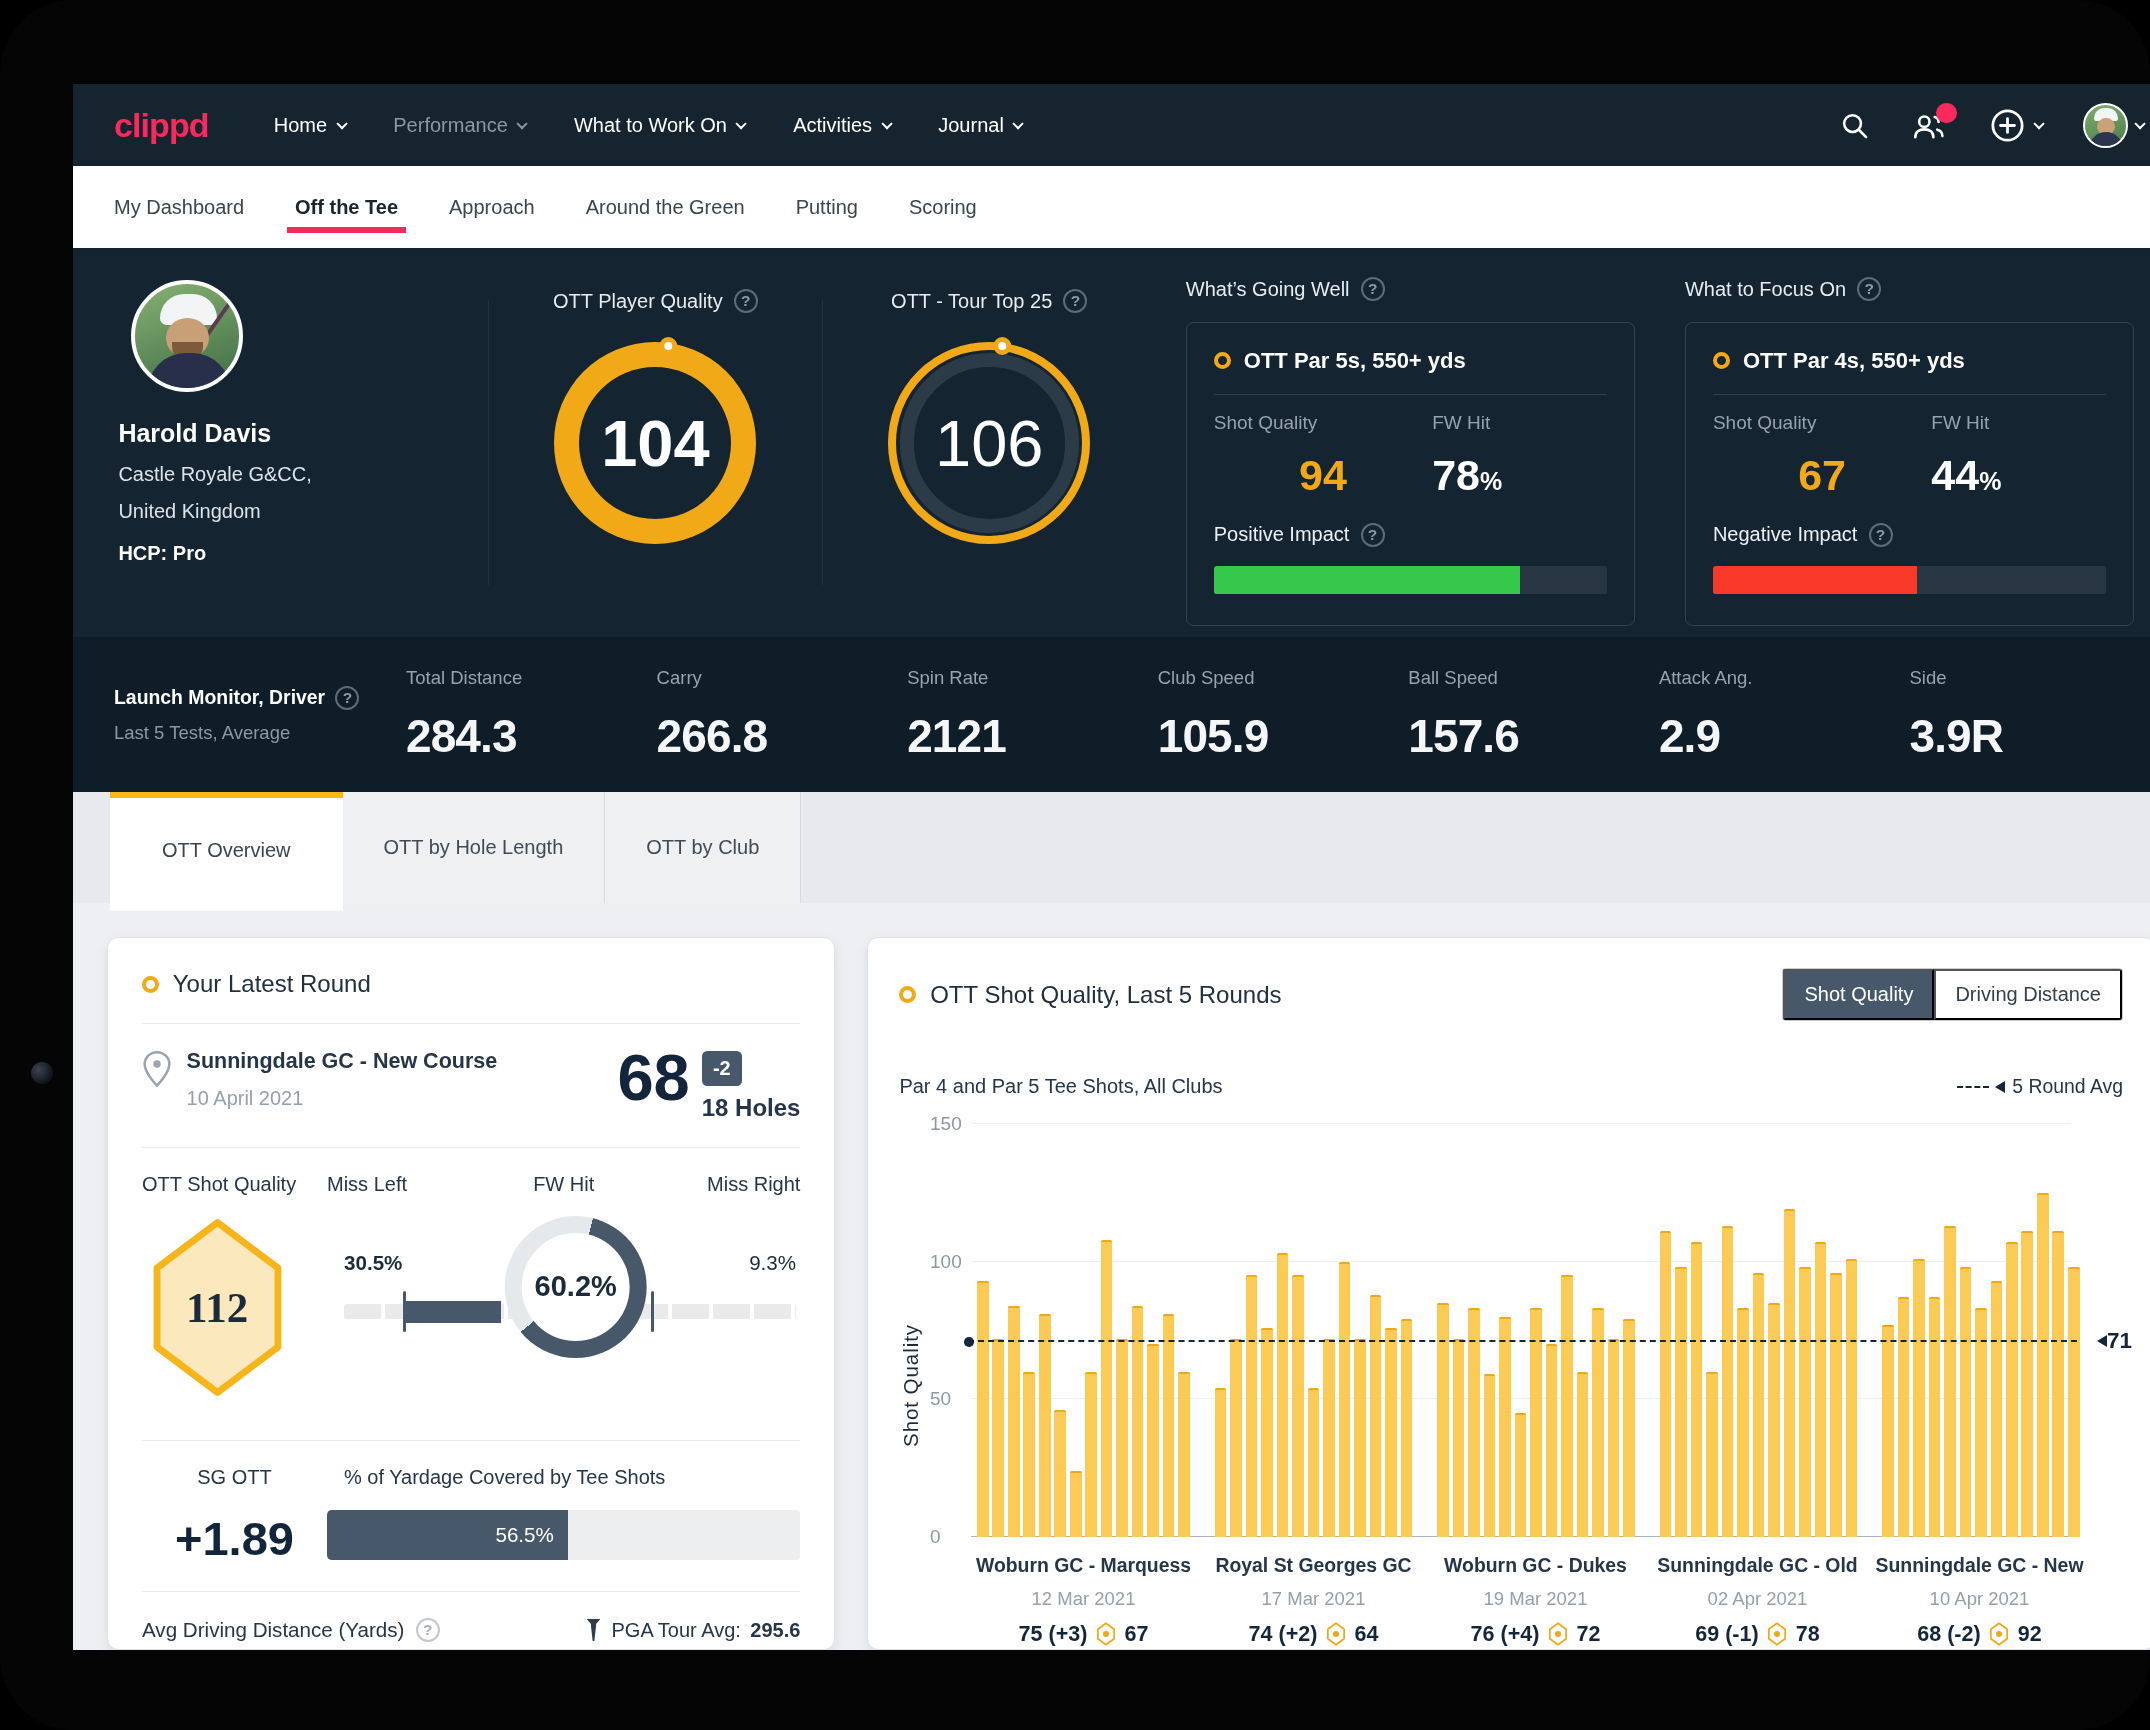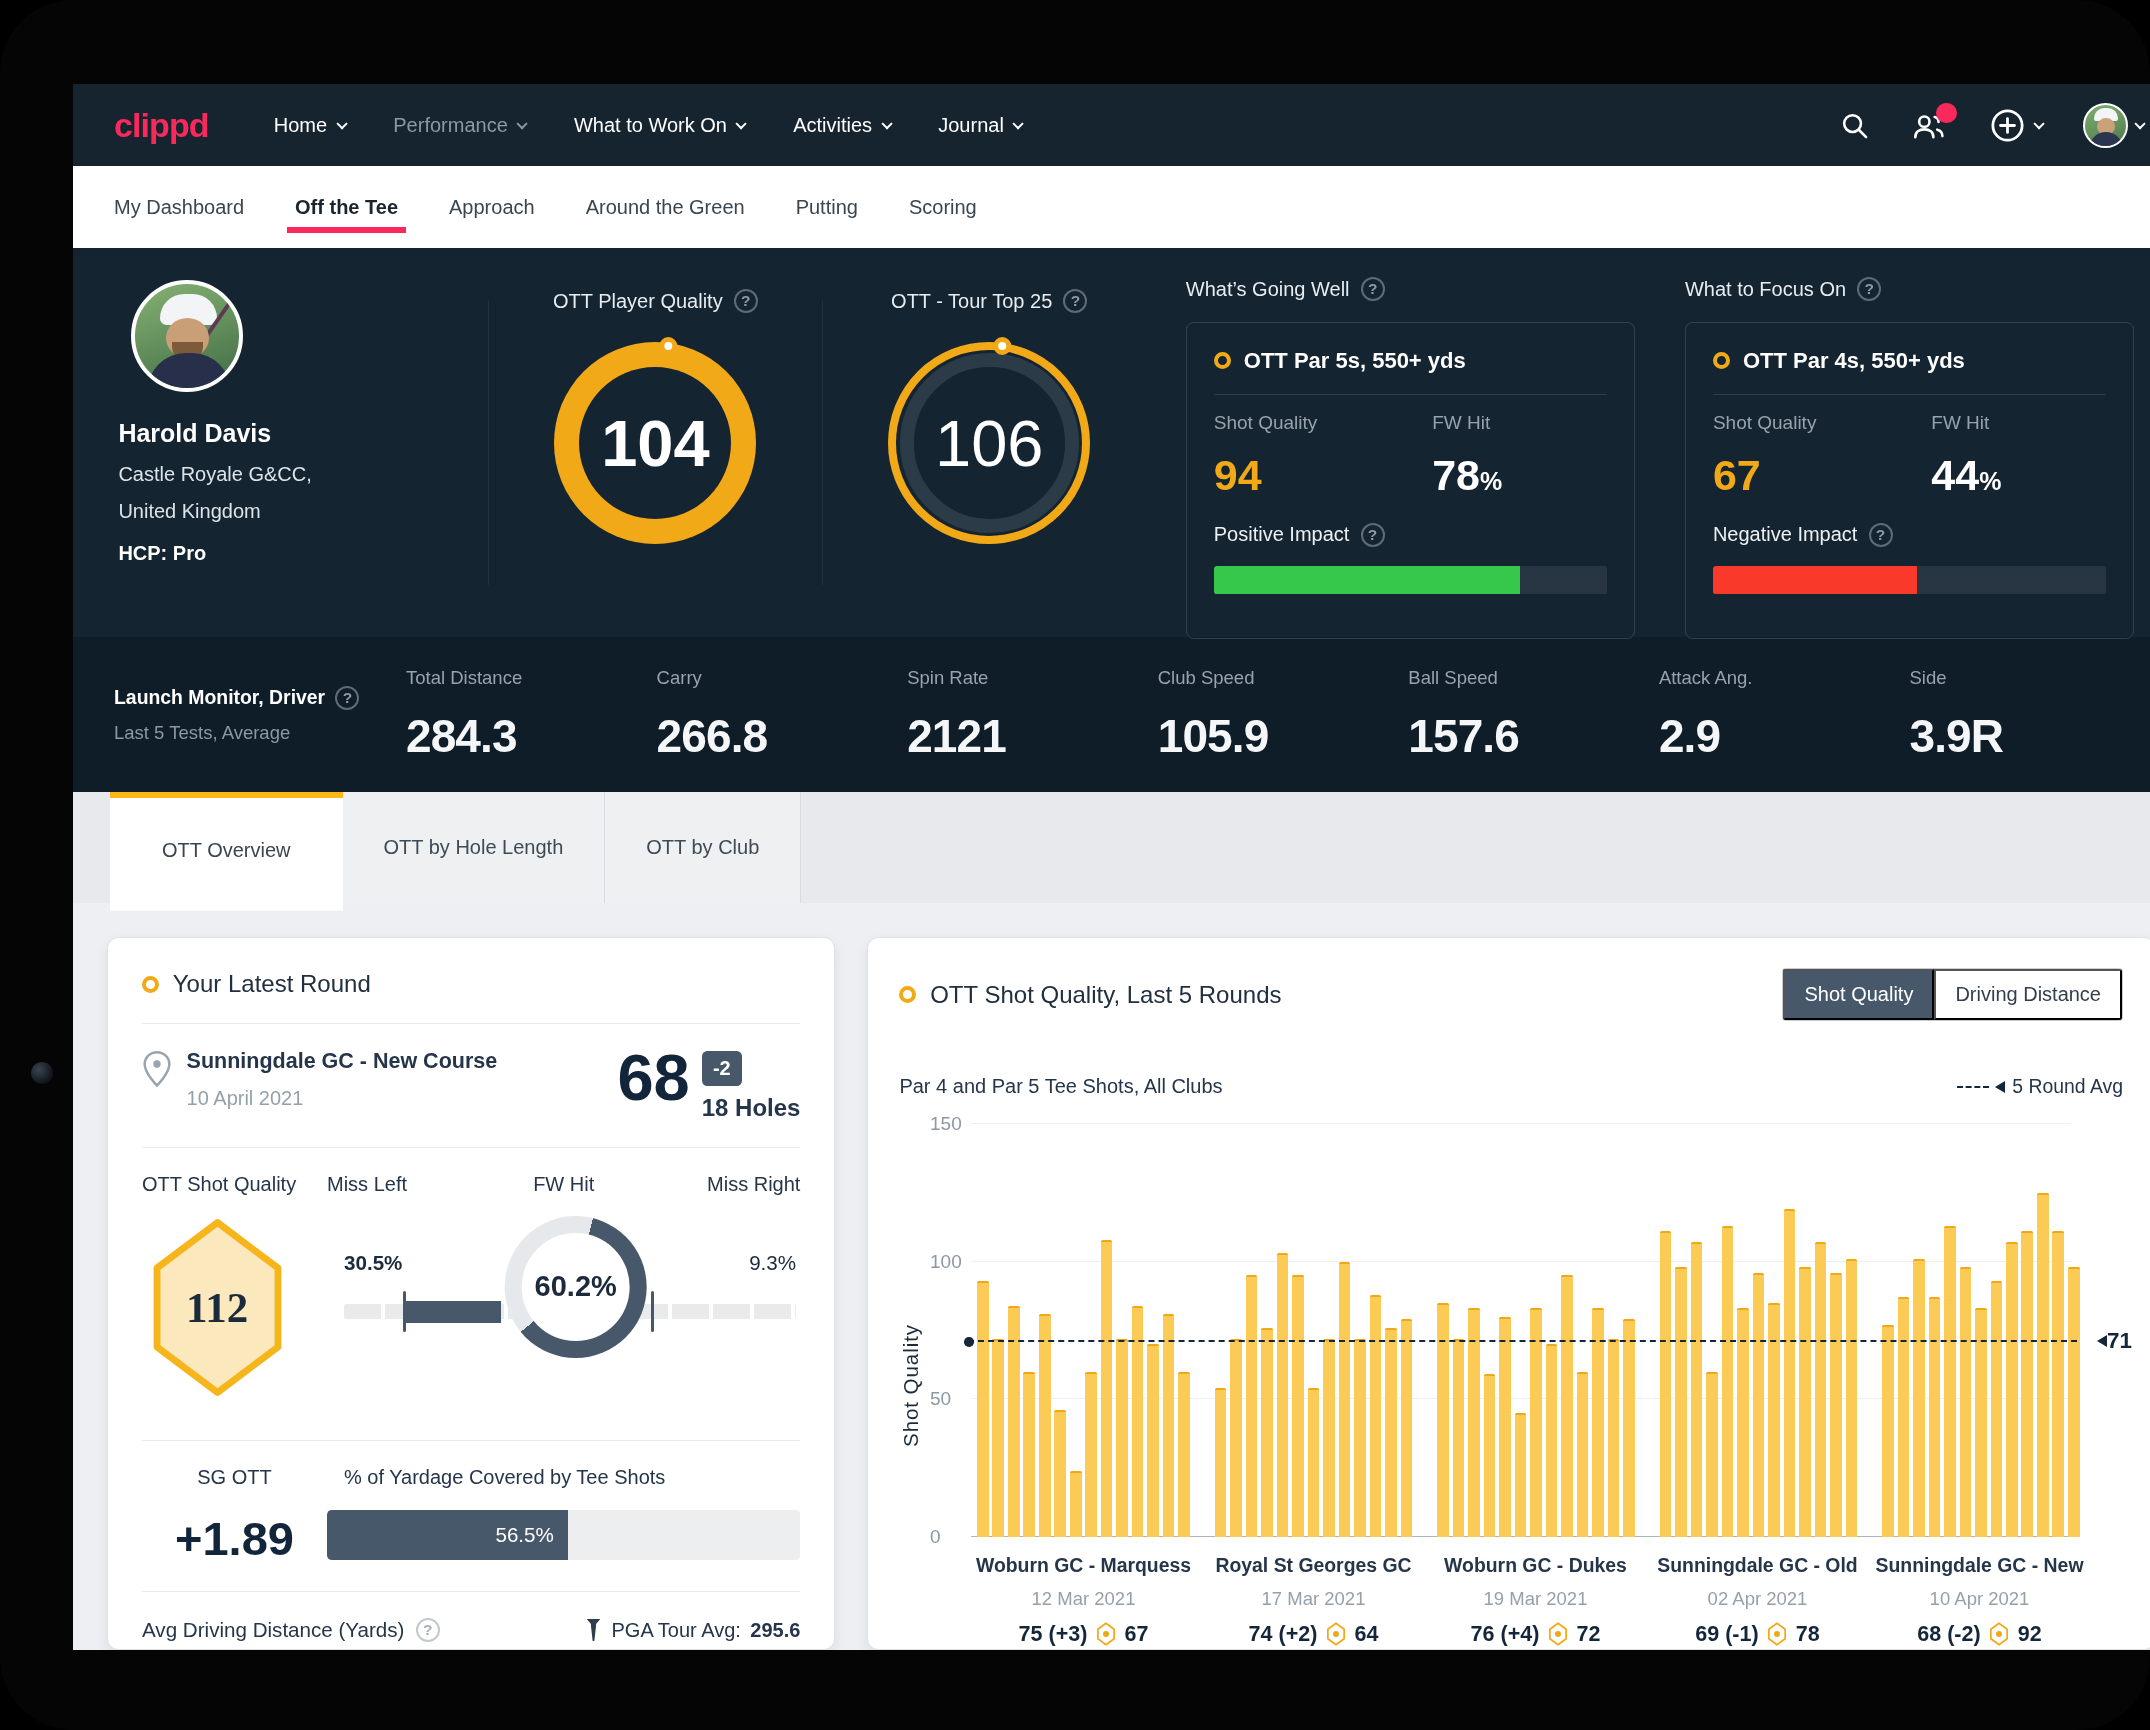--- a/index.html
+++ b/index.html
@@ -59,30 +59,30 @@
   .gauge.thin { border:8.6px solid #F2A918; }
   .gauge.thin::before { content:""; position:absolute; inset:3.4px; border-radius:50%; border:14.6px solid #2C3B48; }
   .gauge .num { position:relative; z-index:2; color:#fff; font-size:65px; font-weight:700; }
   .gauge .num.light { font-weight:300; }
   .gauge .marker { position:absolute; z-index:3; top:-5.2px; left:50%; transform:translateX(4.3px); width:18px; height:18px;
                    border-radius:50%; background:#fff; border:5.2px solid #F2A918; }
   .gauge.thin .marker { top:-13px; }
 
   .insight { flex:1; padding:29px 24px 0 30px; }
   .insight .panel-label { justify-content:flex-start; }
-  .mini-card { margin-top:20.6px; border:1.3px solid #36434F; border-radius:7.7px; padding:25px 27px 44px; }
+  .mini-card { margin-top:20.6px; border:1.3px solid #36434F; border-radius:7.7px; padding:25px 27px 31px; }
   .mini-row { display:flex; align-items:center; gap:13px; }
   .ybullet { width:17px; height:17px; border-radius:50%; border:4.7px solid #F2A918; flex:0 0 auto; }
   .mini-title { color:#FFFFFF; font-size:22px; font-weight:700; }
   .mini-div { height:0.9px; background:#303E4A; margin:20px 0 18px; }
   .mini-grid { display:grid; grid-template-columns: 1.25fr 1fr; }
   .mini-lab { color:#97A2AD; font-size:19px; }
   .mini-val { font-size:43px; font-weight:700; margin-top:16.3px; }
   .mini-val .pct { font-size:25px; font-weight:700; }
-  .v-yellow { color:#F2A918; } .v-white { color:#FFFFFF; }
+  .v-yellow { color:#F2A918;text-align:center; } .v-white { color:#FFFFFF; }
   .impact { display:flex; align-items:center; gap:11.2px; color:#EDF1F4; font-size:20px; margin-top:23px; }
   .track-dk { margin-top:19px; height:28px; border-radius:2.6px; background:#273642; overflow:hidden; }
   .track-dk .fill { height:100%; border-radius:2.6px 0 0 2.6px; }
 
   
   .stats { height:155px; background:#0F1D28; display:flex; align-items:center; padding:0 41px; }
   .lm-head { width:275px; }
   .lm-title { display:flex; gap:10.3px; align-items:center; color:#fff; font-size:19.4px; font-weight:700; }
   .lm-sub { color:#8C98A4; font-size:18.5px; margin-top:12px; }
   .stat-col { flex:1; display:flex; flex-direction:column; align-items:flex-start; padding-left:17px; }

